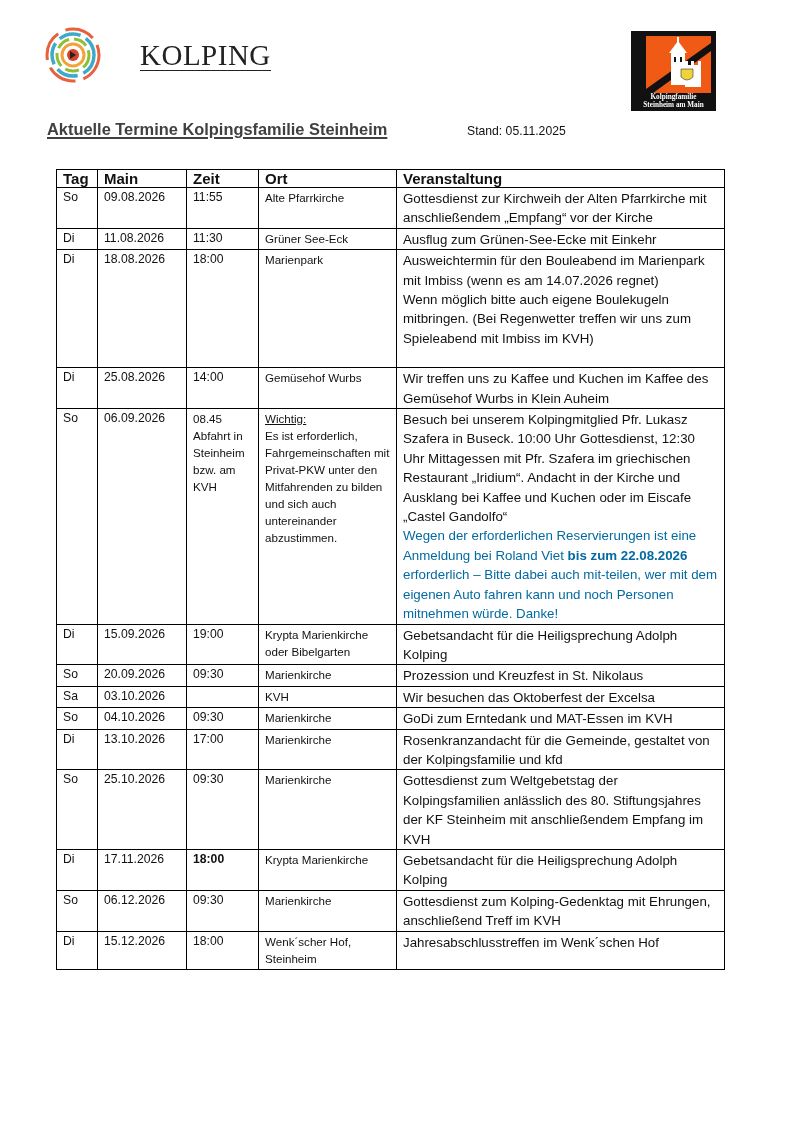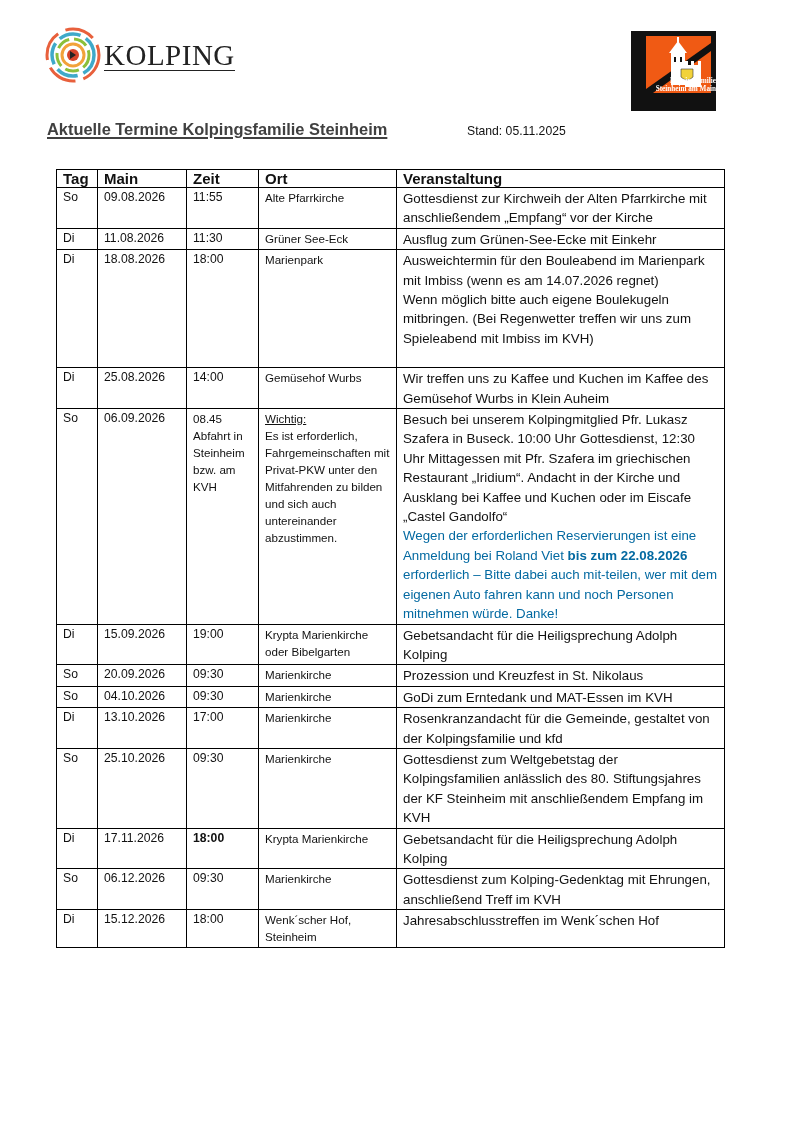--- a/index.html
+++ b/index.html
@@ -1,23 +1,23 @@
 <!DOCTYPE html>
 <html><head>
 <meta charset="utf-8">
 <style>
   html, body { margin: 0; padding: 0; background: #ffffff; }
   body { width: 794px; height: 1123px; position: relative; overflow: hidden; font-family: "Liberation Sans", sans-serif; color: #111; }
-  .logo-kolping { position: absolute; left: 44px; top: 26px; width: 200px; height: 58px; display: flex; align-items: center; }
+  .logo-kolping { position: absolute; left: 44px; top: 26px; width: 200px; height: 58px; display: flex; align-items: center; gap: 36px; }
   .swirl { width: 58px; height: 58px; position: relative; }
   .swirl svg { width: 58px; height: 58px; display: block; }
   .kolping-word { font-family: "Liberation Serif", serif; font-size: 29px; letter-spacing: 0.5px; color: #222; margin-left: 2px; border-bottom: 1.5px solid #222; line-height: 30px; padding-bottom: 0; }
   .crest { position: absolute; left: 631px; top: 31px; width: 85px; height: 80px; background: #111; overflow: hidden; }
   .crest svg { display: block; }
-  .crest-text { position: absolute; left: 0; right: 0; bottom: 18px; text-align: right; color: #fff; font-family: "Liberation Serif", serif; font-size: 7.2px; line-height: 8px; font-weight: bold; margin-top: 34px; }
+  .crest-text { position: absolute; left: 0; right: 0; bottom: 2px; text-align: center; color: #fff; font-family: "Liberation Serif", serif; font-size: 7.2px; line-height: 8px; font-weight: bold; margin-top: 34px; }
   .title { position: absolute; left: 47px; top: 120px; font-size: 16.4px; font-weight: bold; text-decoration: underline; text-underline-offset: 2px; text-decoration-thickness: 1.5px; color: #404040; }
   .stand { position: absolute; left: 467px; top: 124px; font-size: 12.2px; color: #111; }
   table.termine { position: absolute; left: 56px; top: 169px; border-collapse: collapse; width: 668px; table-layout: fixed; font-size: 12.2px; }
   table.termine td, table.termine th { border: 1px solid #000; vertical-align: top; padding: 1px 6px 0 6px; text-align: left; }
   table.termine th { font-weight: bold; font-size: 15px; height: 17px; padding-top: 0; }
   col.c-tag { width: 41px; } col.c-datum { width: 89px; } col.c-zeit { width: 72px; } col.c-ort { width: 138px; } col.c-ver { width: 328px; }
   td.ort { font-size: 11.6px; line-height: 17px; }
   td.small { font-size: 11.6px; line-height: 17px; }
   td.ver { font-size: 13.3px; line-height: 19.4px; padding-left: 5px; padding-right: 3px; }
   td.tag, td.datum, td.zeit { line-height: 17px; }
@@ -142,20 +142,27 @@
       <td class="ver">Gebetsandacht für die Heiligsprechung Adolph Kolping</td>
     </tr>
     <tr style="height:20px">
       <td class="tag">So</td>
       <td class="datum">20.09.2026</td>
       <td class="zeit">09:30</td>
       <td class="ort">Marienkirche</td>
       <td class="ver">Prozession und Kreuzfest in St. Nikolaus</td>
     </tr>
     <tr style="height:20px">
+      <td class="tag">Sa</td>
+      <td class="datum">03.10.2026</td>
+      <td class="zeit"></td>
+      <td class="ort">KVH</td>
+      <td class="ver">Wir besuchen das Oktoberfest der Excelsa</td>
+    </tr>
+    <tr style="height:20px">
       <td class="tag">So</td>
       <td class="datum">04.10.2026</td>
       <td class="zeit">09:30</td>
       <td class="ort">Marienkirche</td>
       <td class="ver">GoDi zum Erntedank und MAT-Essen im KVH</td>
     </tr>
     <tr style="height:39px">
       <td class="tag">Di</td>
       <td class="datum">13.10.2026</td>
       <td class="zeit">17:00</td>

